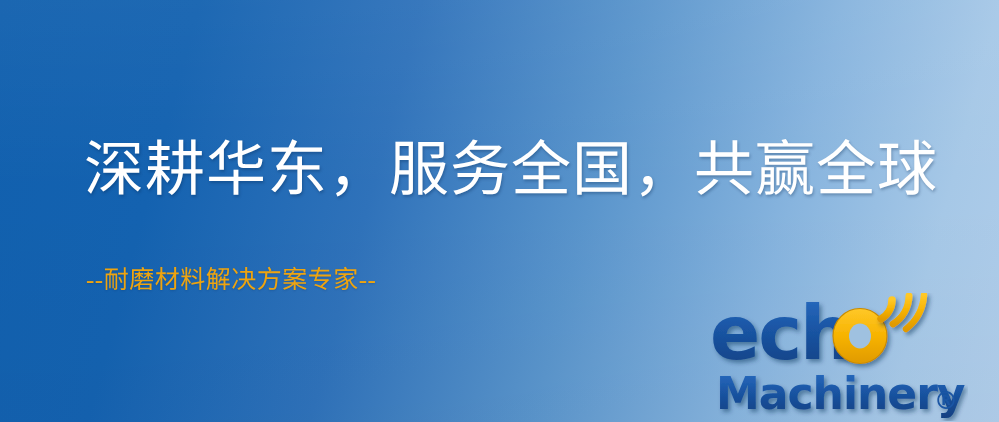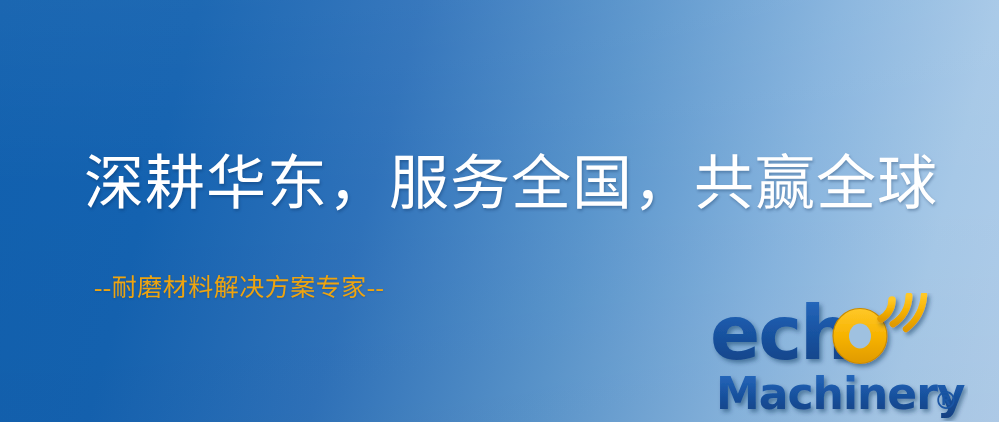--- a/index.html
+++ b/index.html
@@ -36,39 +36,39 @@
         rgba(255,255,255,0.045) 0%,
         rgba(255,255,255,0.0) 45%,
         rgba(0,0,0,0.02) 100%);
     pointer-events: none;
   }
 
   
   .headline {
     position: absolute;
     left: 84px;
-    top: 152px;
+    top: 142px;
     margin: 0;
-    font-family: Liberation Serif, serif;
+    font-family: Liberation Mono, monospace;
     font-size: 60px;
     line-height: 1.08;
     font-weight: 400;
     color: #ffffff;
     letter-spacing: 1px;
     white-space: nowrap;
     text-shadow: 1px 2px 3px rgba(0,32,72,0.30);
     z-index: 3;
   }
 
   
   .subtitle {
     position: absolute;
     left: 86px;
     top: 266px;
-    margin: 8px;
+    margin: 0;
     font-family: "Liberation Serif", "DejaVu Serif", serif;
     font-size: 25px;
     line-height: 1.1;
     font-weight: 400;
     color: #eea40f;
     letter-spacing: 0.5px;
     white-space: nowrap;
     text-shadow: 0 1px 2px rgba(0,40,90,0.22);
     z-index: 3;
   }

